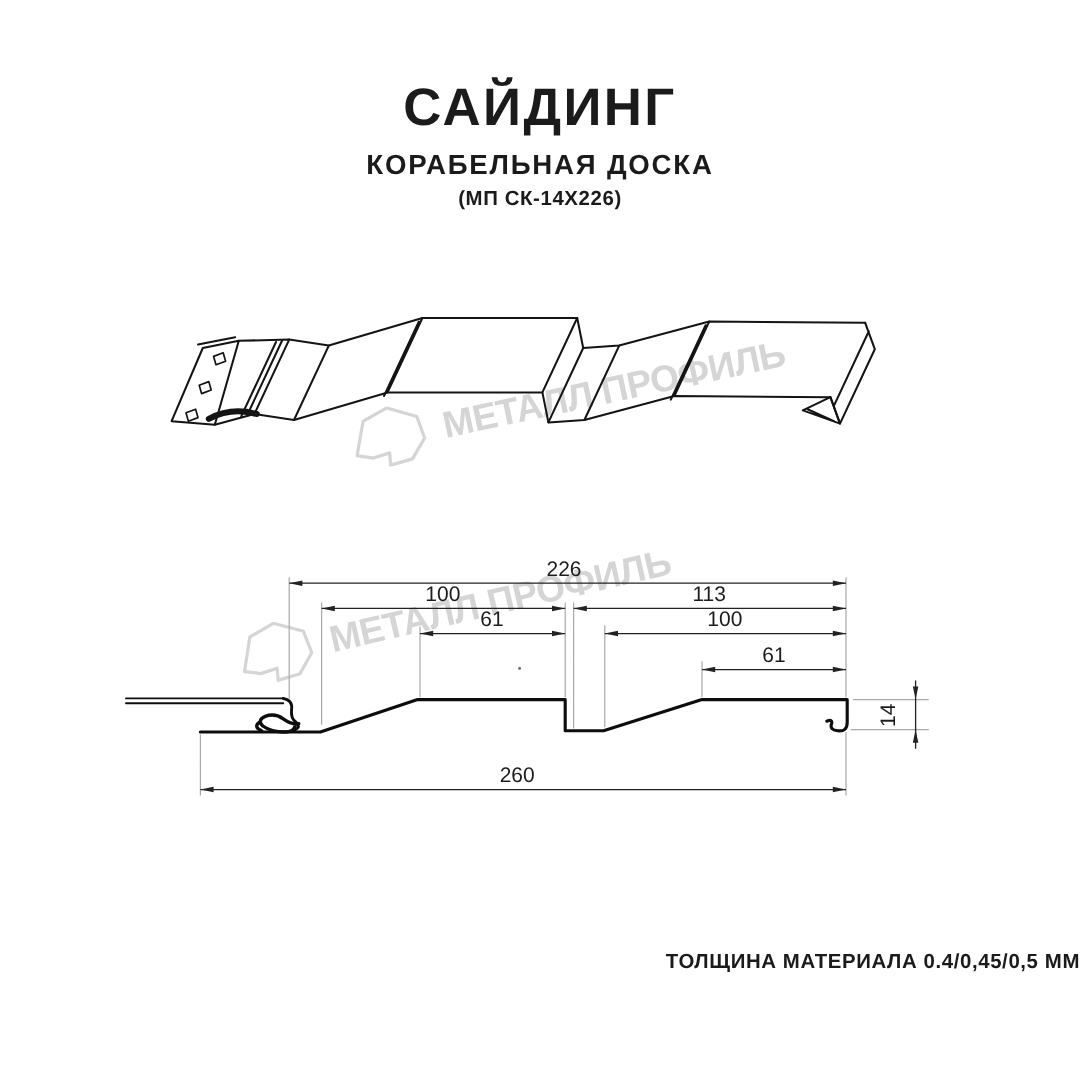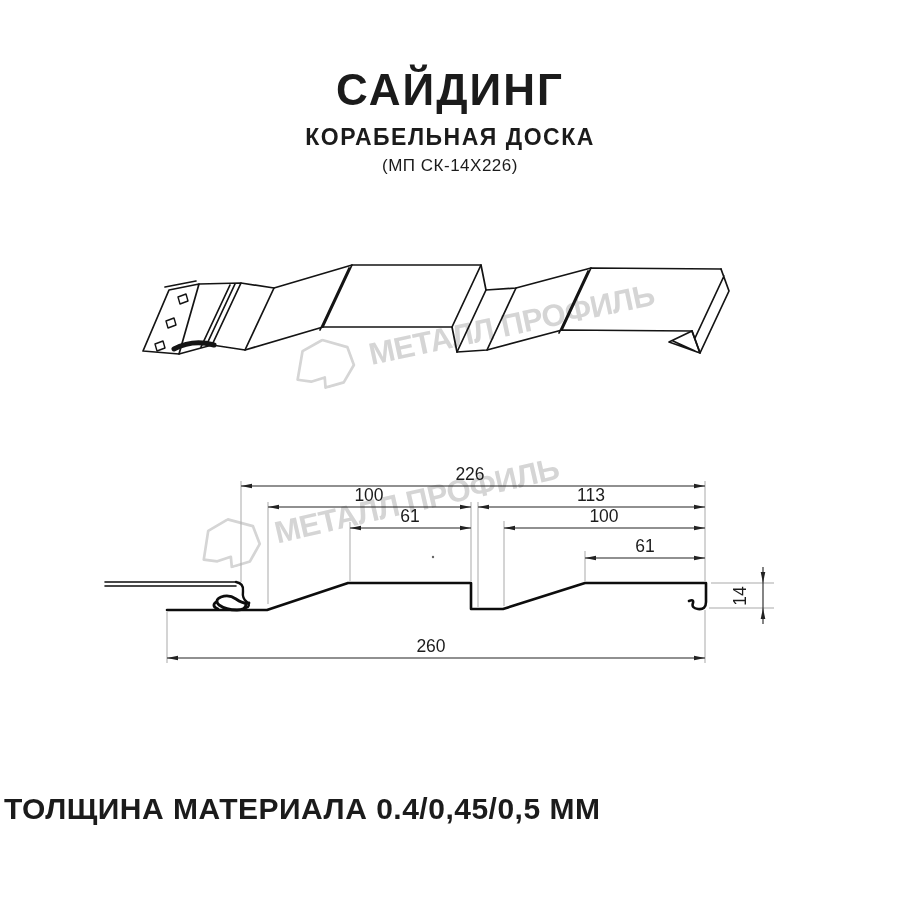--- a/index.html
+++ b/index.html
@@ -3,31 +3,31 @@
 <meta charset="utf-8">
 <style>
   html,body{margin:0;padding:0;background:#fff;}
   .page{
     position:relative;width:900px;height:833px;background:#ffffff;overflow:hidden;
     font-family:"Liberation Sans","DejaVu Sans",sans-serif;color:#1b1b1b;
   }
   .title-block{position:absolute;top:68px;left:0;right:0;text-align:center;line-height:1;}
   .title{font-size:44px;font-weight:800;letter-spacing:2px;}
   .subtitle{font-size:23px;font-weight:700;letter-spacing:1.5px;margin-top:14px;}
-  .code{font-size:17px;font-weight:400;letter-spacing:.5px;margin-top:8px;}
+  .code{font-size:17px;font-weight:700;letter-spacing:.5px;margin-top:8px;}
   .watermark{
     position:absolute;display:flex;align-items:center;gap:13px;
     transform-origin:0 50%;pointer-events:none;white-space:nowrap;
   }
   .wm1{left:290px;top:346px;transform:rotate(-12deg);}
   .wm2{left:196px;top:526px;transform:rotate(-13deg);}
   .wm-text{font-size:31px;font-weight:700;letter-spacing:-.5px;color:#d5d5d5;line-height:1;}
   .overlay{position:absolute;left:0;top:0;}
-  .caption{position:absolute;top:792px;left:4px;right:0;text-align:left;
-    font-size:30px;font-weight:700;letter-spacing:.5px;}
+  .caption{position:absolute;top:792px;left:4px;right:0;text-align:right;
+    font-size:17px;font-weight:700;letter-spacing:.5px;}
   .dim-text{font-size:17.5px;fill:#1c1c1c;font-family:"Liberation Sans","DejaVu Sans",sans-serif;}
 </style>
 </head>
 <body>
 
 <div class="page">
 
   <div class="title-block">
     <div class="title">САЙДИНГ</div>
     <div class="subtitle">КОРАБЕЛЬНАЯ ДОСКА</div>

